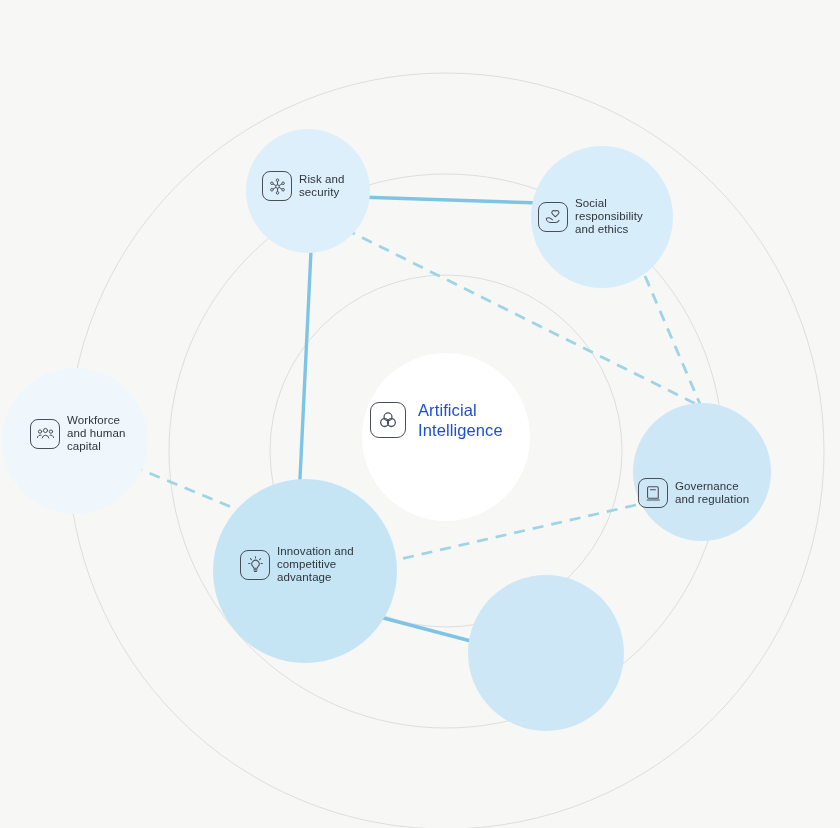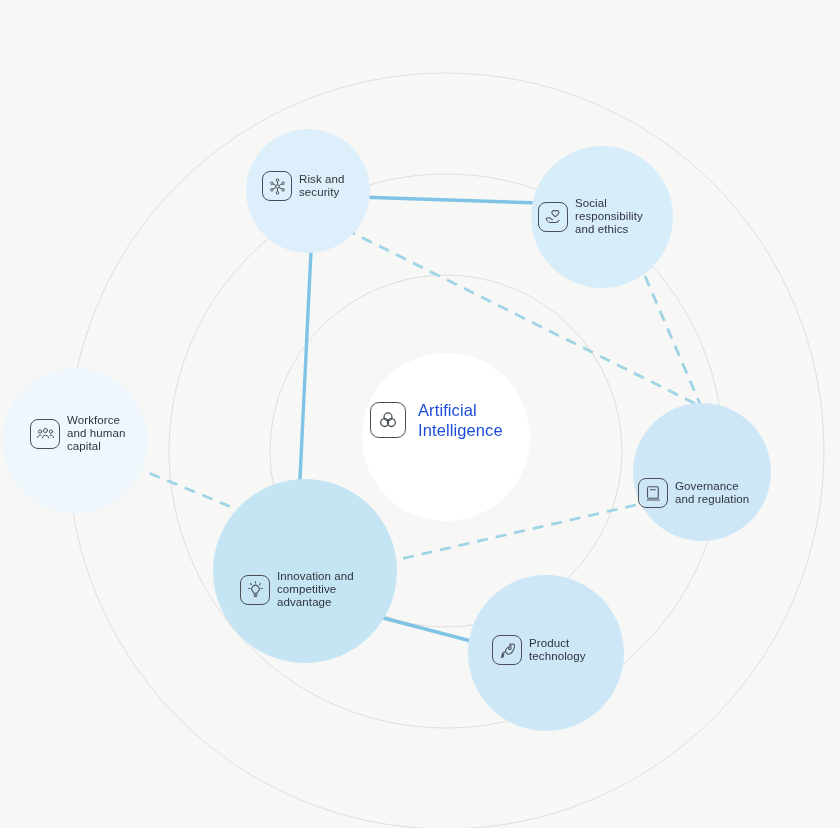--- a/index.html
+++ b/index.html
@@ -162,34 +162,22 @@
       <svg width="19" height="19" viewBox="0 0 24 24" fill="none" stroke="#4a4f57" stroke-width="1.35" stroke-linejoin="round">
         <path d="M5.5 3.5h11a1.5 1.5 0 0 1 1.5 1.5v13h-12a1.5 1.5 0 0 1-1.5-1.5V5a1.5 1.5 0 0 1 1.5-1.5z"></path>
         <line x1="4" y1="20.2" x2="19.4" y2="20.2" stroke-linecap="round"></line>
         <line x1="8.2" y1="7.2" x2="14.4" y2="7.2" stroke-linecap="round"></line>
       </svg>
     </span>
     <span class="node-text">Governance
 and regulation</span>
   </div>
 
-  <div class="node-label" style="left:492px; top:635px;">
-    <span class="node-icon">
-      <svg width="19" height="19" viewBox="0 0 24 24" fill="none" stroke="#4a4f57" stroke-width="1.3" stroke-linecap="round" stroke-linejoin="round">
-        <path d="M14.6 4.1c2.1-.6 4.2-.5 5.5.1.6 1.3.7 3.4.1 5.5-.7 2.4-2.2 4.6-4.1 6.1l-3.4 1.1-3.4-3.4 1.1-3.4c1.5-1.9 3.7-3.4 6.2-4z"></path>
-        <circle cx="14.9" cy="9.1" r="1.7"></circle>
-        <path d="M9.3 13.5l-3 1.1-1 2.6 2.4-.6"></path>
-        <path d="M5.5 18.5c-.9.9-1.2 2.4-1.2 2.4s1.5-.3 2.4-1.2c.5-.5.5-1.4 0-1.9-.5-.5-1.3-.5-1.8.1z"></path>
-      </svg>
-    </span>
-    <span class="node-text">Product
-technology</span>
-  </div>
-
-  <div class="node-label" style="left:240px; top:570px;">
+
+  <div class="node-label" style="left:240px; top:545px;">
     <span class="node-icon">
       <svg width="19" height="19" viewBox="0 0 24 24" fill="none" stroke="#4a4f57" stroke-width="1.3" stroke-linecap="round" stroke-linejoin="round">
         <path d="M8.6 14.4a4.6 4.6 0 1 1 6.8 0c-.7.8-1.1 1.5-1.2 2.4h-4.4c-.1-.9-.5-1.6-1.2-2.4z"></path>
         <line x1="10" y1="18.8" x2="14" y2="18.8"></line>
         <line x1="10.7" y1="20.8" x2="13.3" y2="20.8"></line>
         <line x1="12" y1="2.3" x2="12" y2="3.9"></line>
         <line x1="3.4" y1="10.6" x2="5" y2="10.6"></line>
         <line x1="19" y1="10.6" x2="20.6" y2="10.6"></line>
         <line x1="5.6" y1="4.6" x2="6.8" y2="5.8"></line>
         <line x1="18.4" y1="4.6" x2="17.2" y2="5.8"></line>

